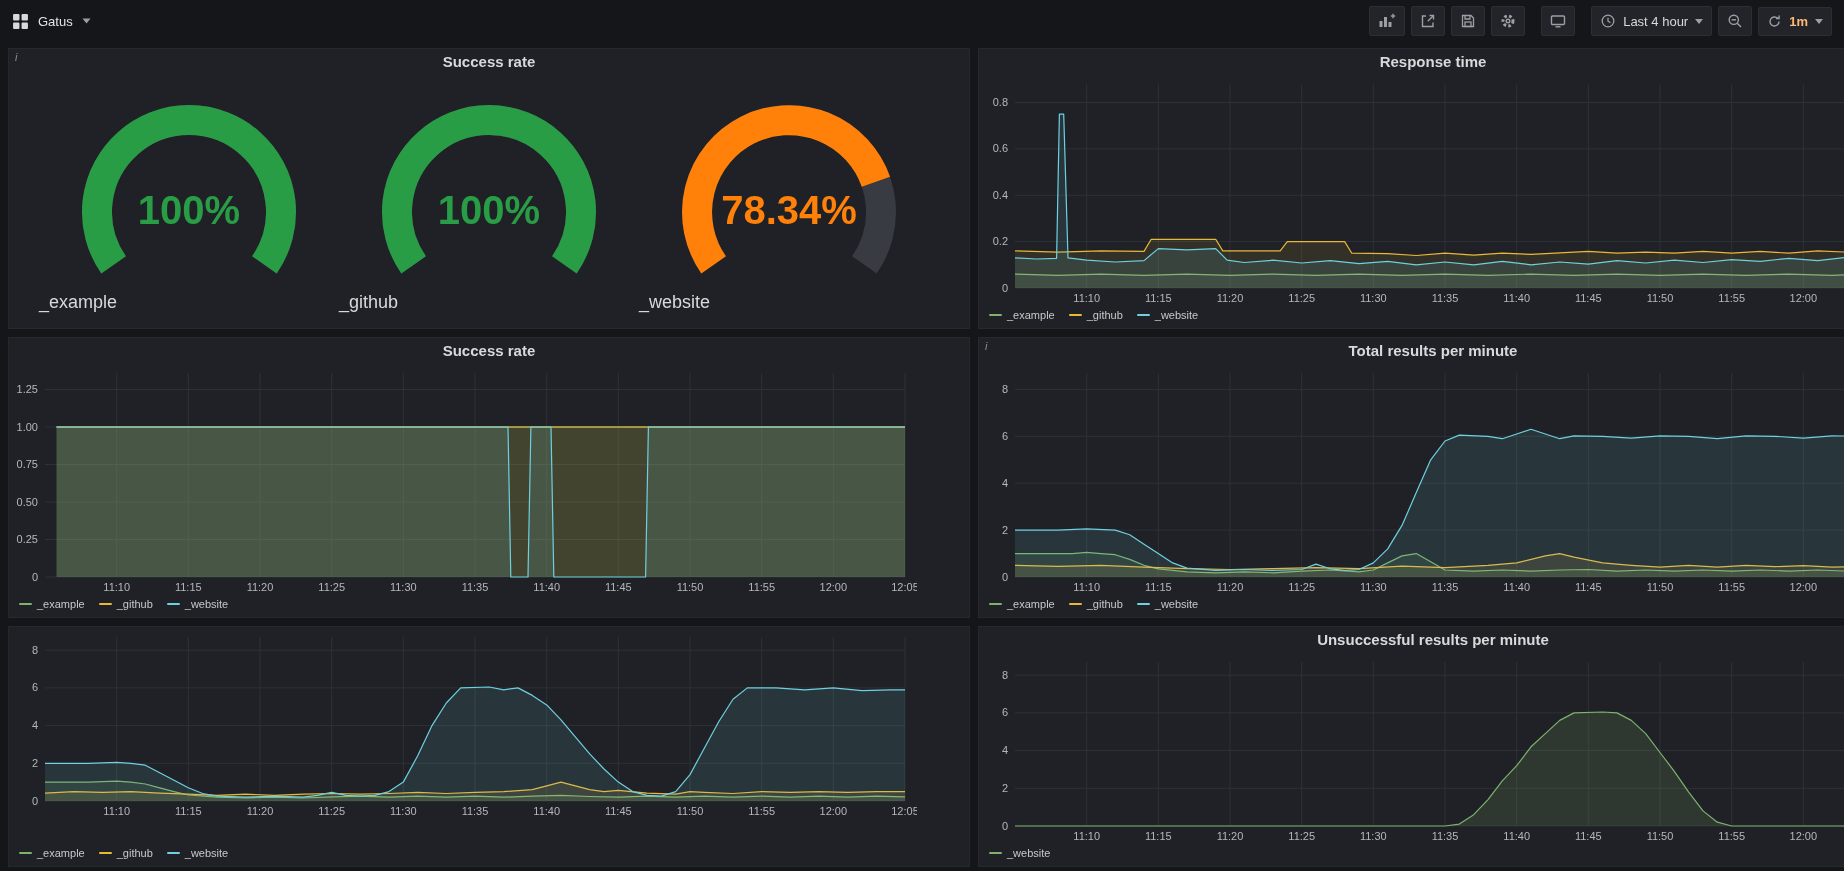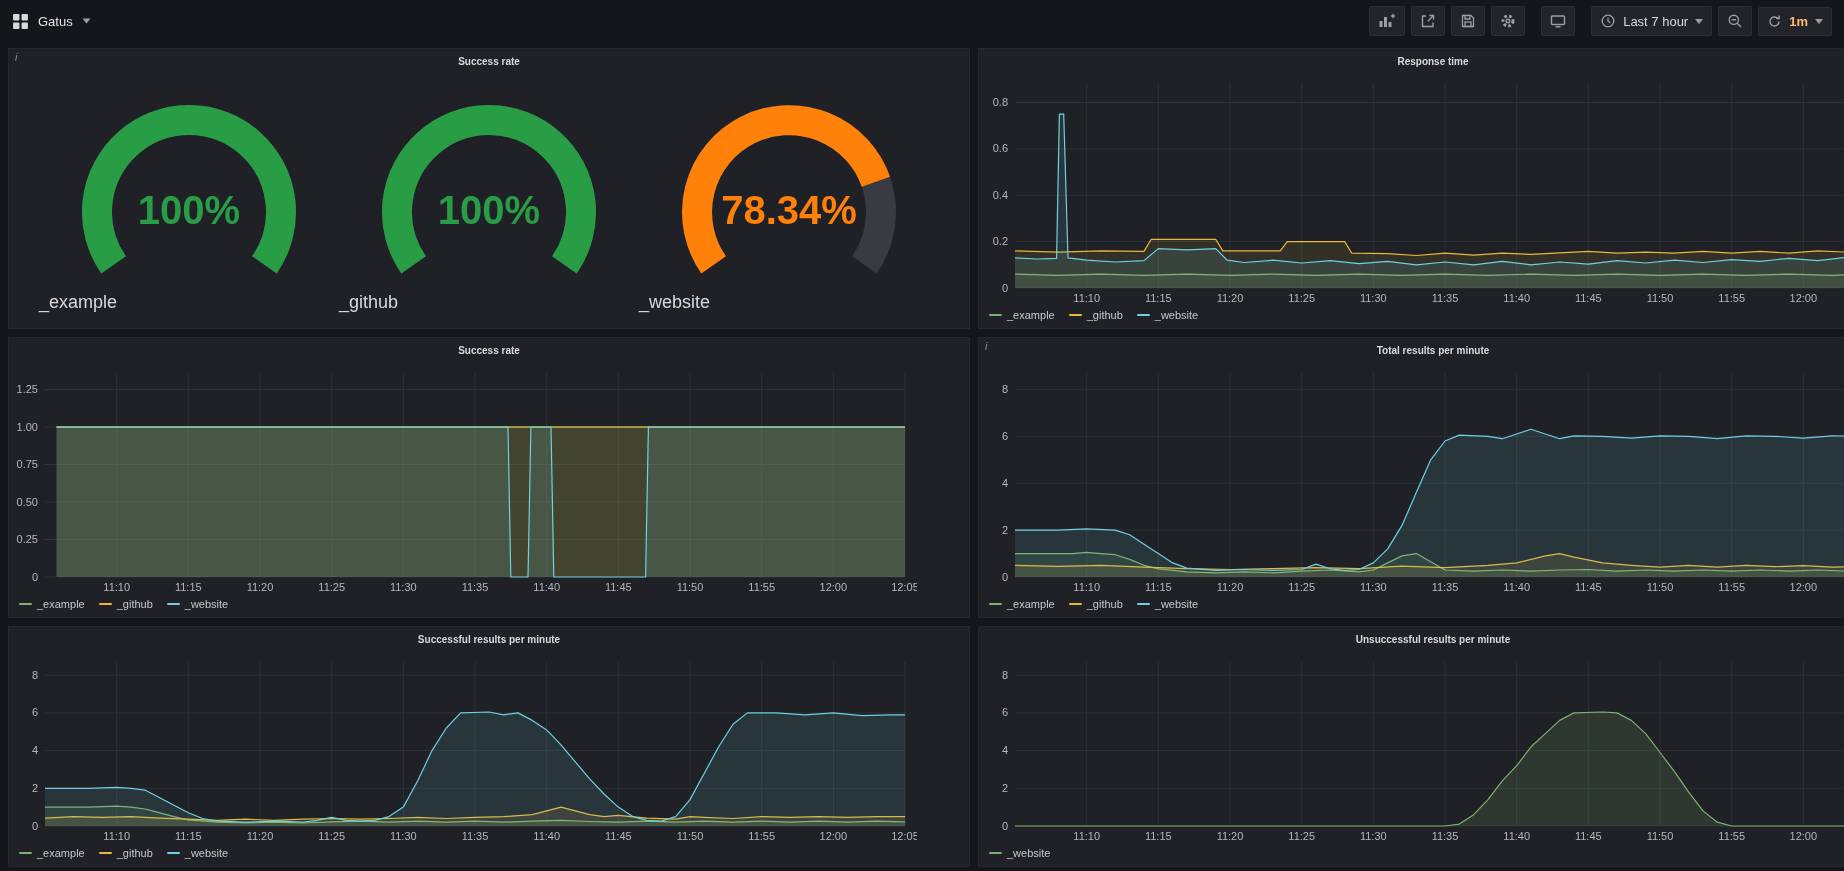--- a/index.html
+++ b/index.html
@@ -19,21 +19,21 @@
     display:inline-flex;align-items:center;gap:7px;
     background:#222429;border:1px solid #2b2e33;border-radius:2px;
     padding:6px 8px;color:#d8d9da;font-size:13px;cursor:pointer;
     font-family:inherit;line-height:1;
   }
   .nav-btn.gap-left{margin-left:10px;}
   .refresh-int{color:#fdba74;font-weight:bold;}
   
   .dash{display:grid;grid-template-columns:1fr 1fr;grid-template-rows:281px 281px 241px;gap:8px;padding:6px 8px 0;}
   .panel{position:relative;background:#1f2126;border:1px solid #26282d;display:flex;flex-direction:column;}
-  .panel-title{height:25px;line-height:25px;text-align:center;font-size:10px;font-weight:bold;color:#d8d9da;cursor:pointer;flex:none;}
+  .panel-title{height:25px;line-height:25px;text-align:center;font-size:15px;font-weight:bold;color:#d8d9da;cursor:pointer;flex:none;}
   .panel-info{position:absolute;top:2px;left:6px;font-size:11px;font-style:italic;color:#8a8e94;cursor:pointer;z-index:2;}
   .chart{flex:1 1 auto;min-height:0;}
   .legend{height:22px;flex:none;display:flex;align-items:center;gap:14px;padding:0 10px 5px;font-size:11px;color:#c7c8c9;}
   .legend-item{display:inline-flex;align-items:center;gap:5px;cursor:pointer;}
   .swatch{display:inline-block;width:13px;height:2px;border-radius:1px;}
   
   .gauges{flex:1;display:flex;justify-content:space-around;align-items:center;padding:0 30px;}
   .gauge{display:flex;flex-direction:column;align-items:flex-start;}
   .gauge-name{font-size:18px;color:#d8d9da;text-align:center;margin-top:2px;}
 </style>
@@ -109,21 +109,21 @@
           </svg>
         </span>
     </button>
     <button class="nav-btn gap-left">
       <span>
           <svg width="16" height="16" viewBox="0 0 16 16" stroke="#9aa0a6" stroke-width="1.3" fill="none">
             <circle cx="8" cy="8" r="5.8"></circle>
             <path d="M8 4.8v3.4l2.4 1.4"></path>
           </svg>
         </span>
-      <span>Last 7 hour</span>
+      <span>Last 4 hour</span>
       <span>
           <svg width="8" height="5" viewBox="0 0 8 5">
             <path d="M0 0h8L4 5z" fill="#9aa0a6"></path>
           </svg>
         </span>
     </button>
     <button class="nav-btn">
       <span>
           <svg width="16" height="16" viewBox="0 0 16 16" stroke="#9aa0a6" stroke-width="1.4" fill="none">
             <circle cx="6.8" cy="6.8" r="4.6"></circle>
@@ -365,21 +365,20 @@
           <span>_github</span>
         </span>
         <span class="legend-item">
           <i class="swatch" style="background:#6ed0e0"></i>
           <span>_website</span>
         </span>
       </div>
   </section>
 
   <section class="panel">
-    <div class="panel-title">Successful results per minute</div>
     <div class="chart">
         <svg width="908" height="192" font-family="inherit">
           <line x1="36" y1="174.0" x2="896" y2="174.0" stroke="#2c3235"></line>
           <text x="29" y="177.5" text-anchor="end" font-size="11" fill="#b4b7bb">0</text>
           <line x1="36" y1="136.3" x2="896" y2="136.3" stroke="#2c3235"></line>
           <text x="29" y="139.8" text-anchor="end" font-size="11" fill="#b4b7bb">2</text>
           <line x1="36" y1="98.6" x2="896" y2="98.6" stroke="#2c3235"></line>
           <text x="29" y="102.1" text-anchor="end" font-size="11" fill="#b4b7bb">4</text>
           <line x1="36" y1="60.9" x2="896" y2="60.9" stroke="#2c3235"></line>
           <text x="29" y="64.4" text-anchor="end" font-size="11" fill="#b4b7bb">6</text>

